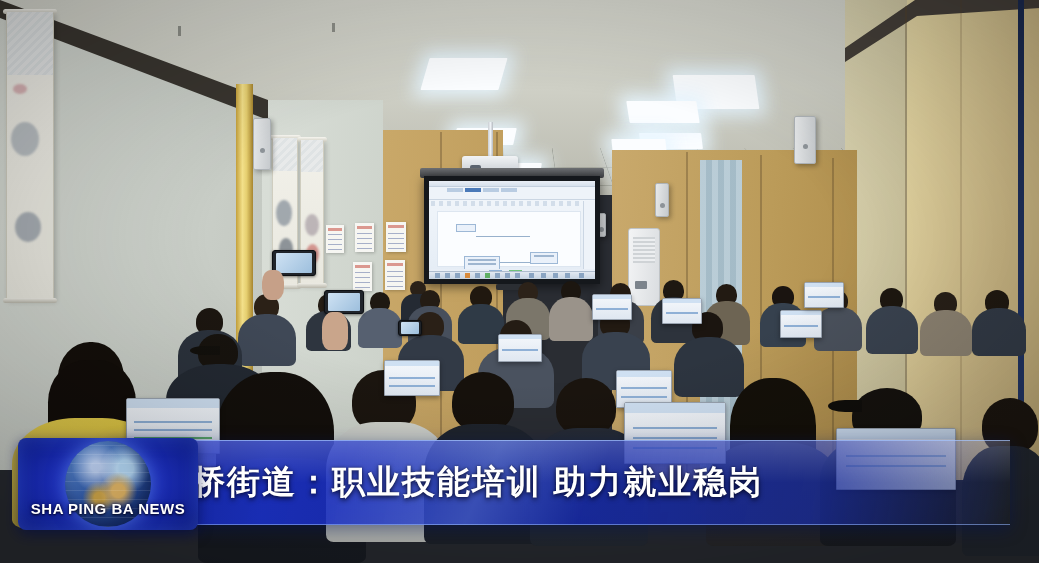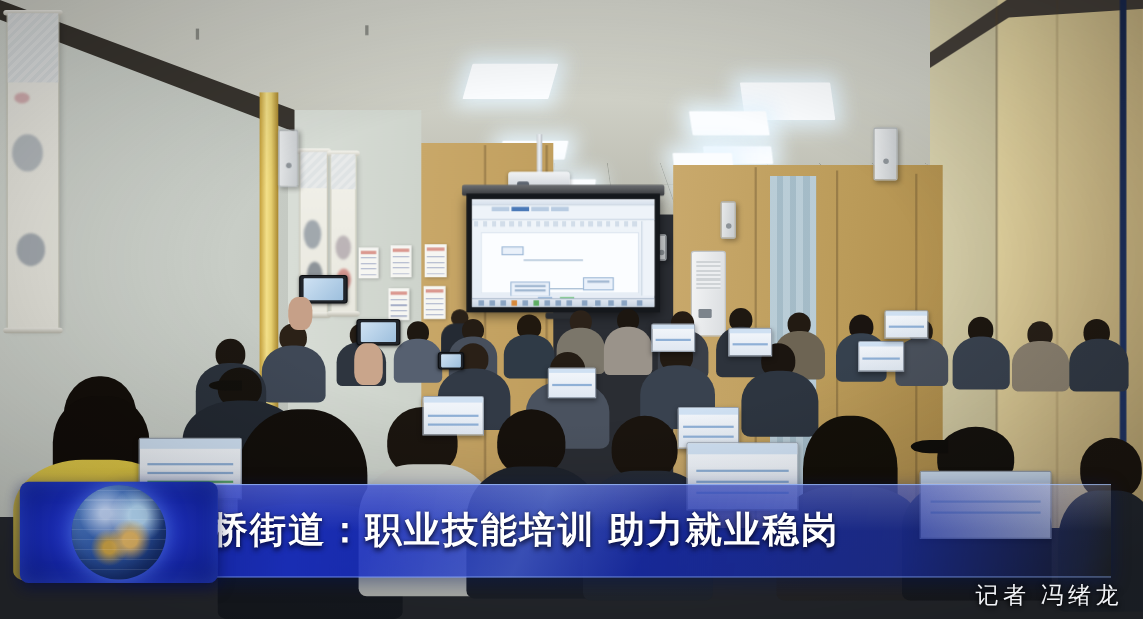--- a/index.html
+++ b/index.html
@@ -593,18 +593,18 @@
 
   <div class="lower-third">
 
     <div class="lt-titlebar"></div>
     <div class="lt-sheen"></div>
 
     <div class="lt-title-text">天星桥街道：职业技能培训  助力就业稳岗</div>
 
     <div class="lt-logo">
       <div class="lt-globe"></div>
-    </div>
-
-    <div class="lt-reporter">记者  冯绪龙</div>
+      <div class="lt-logo-en">SHA PING BA NEWS</div>
+    </div>
+
   </div>
 
 </div>
 
 </body></html>

